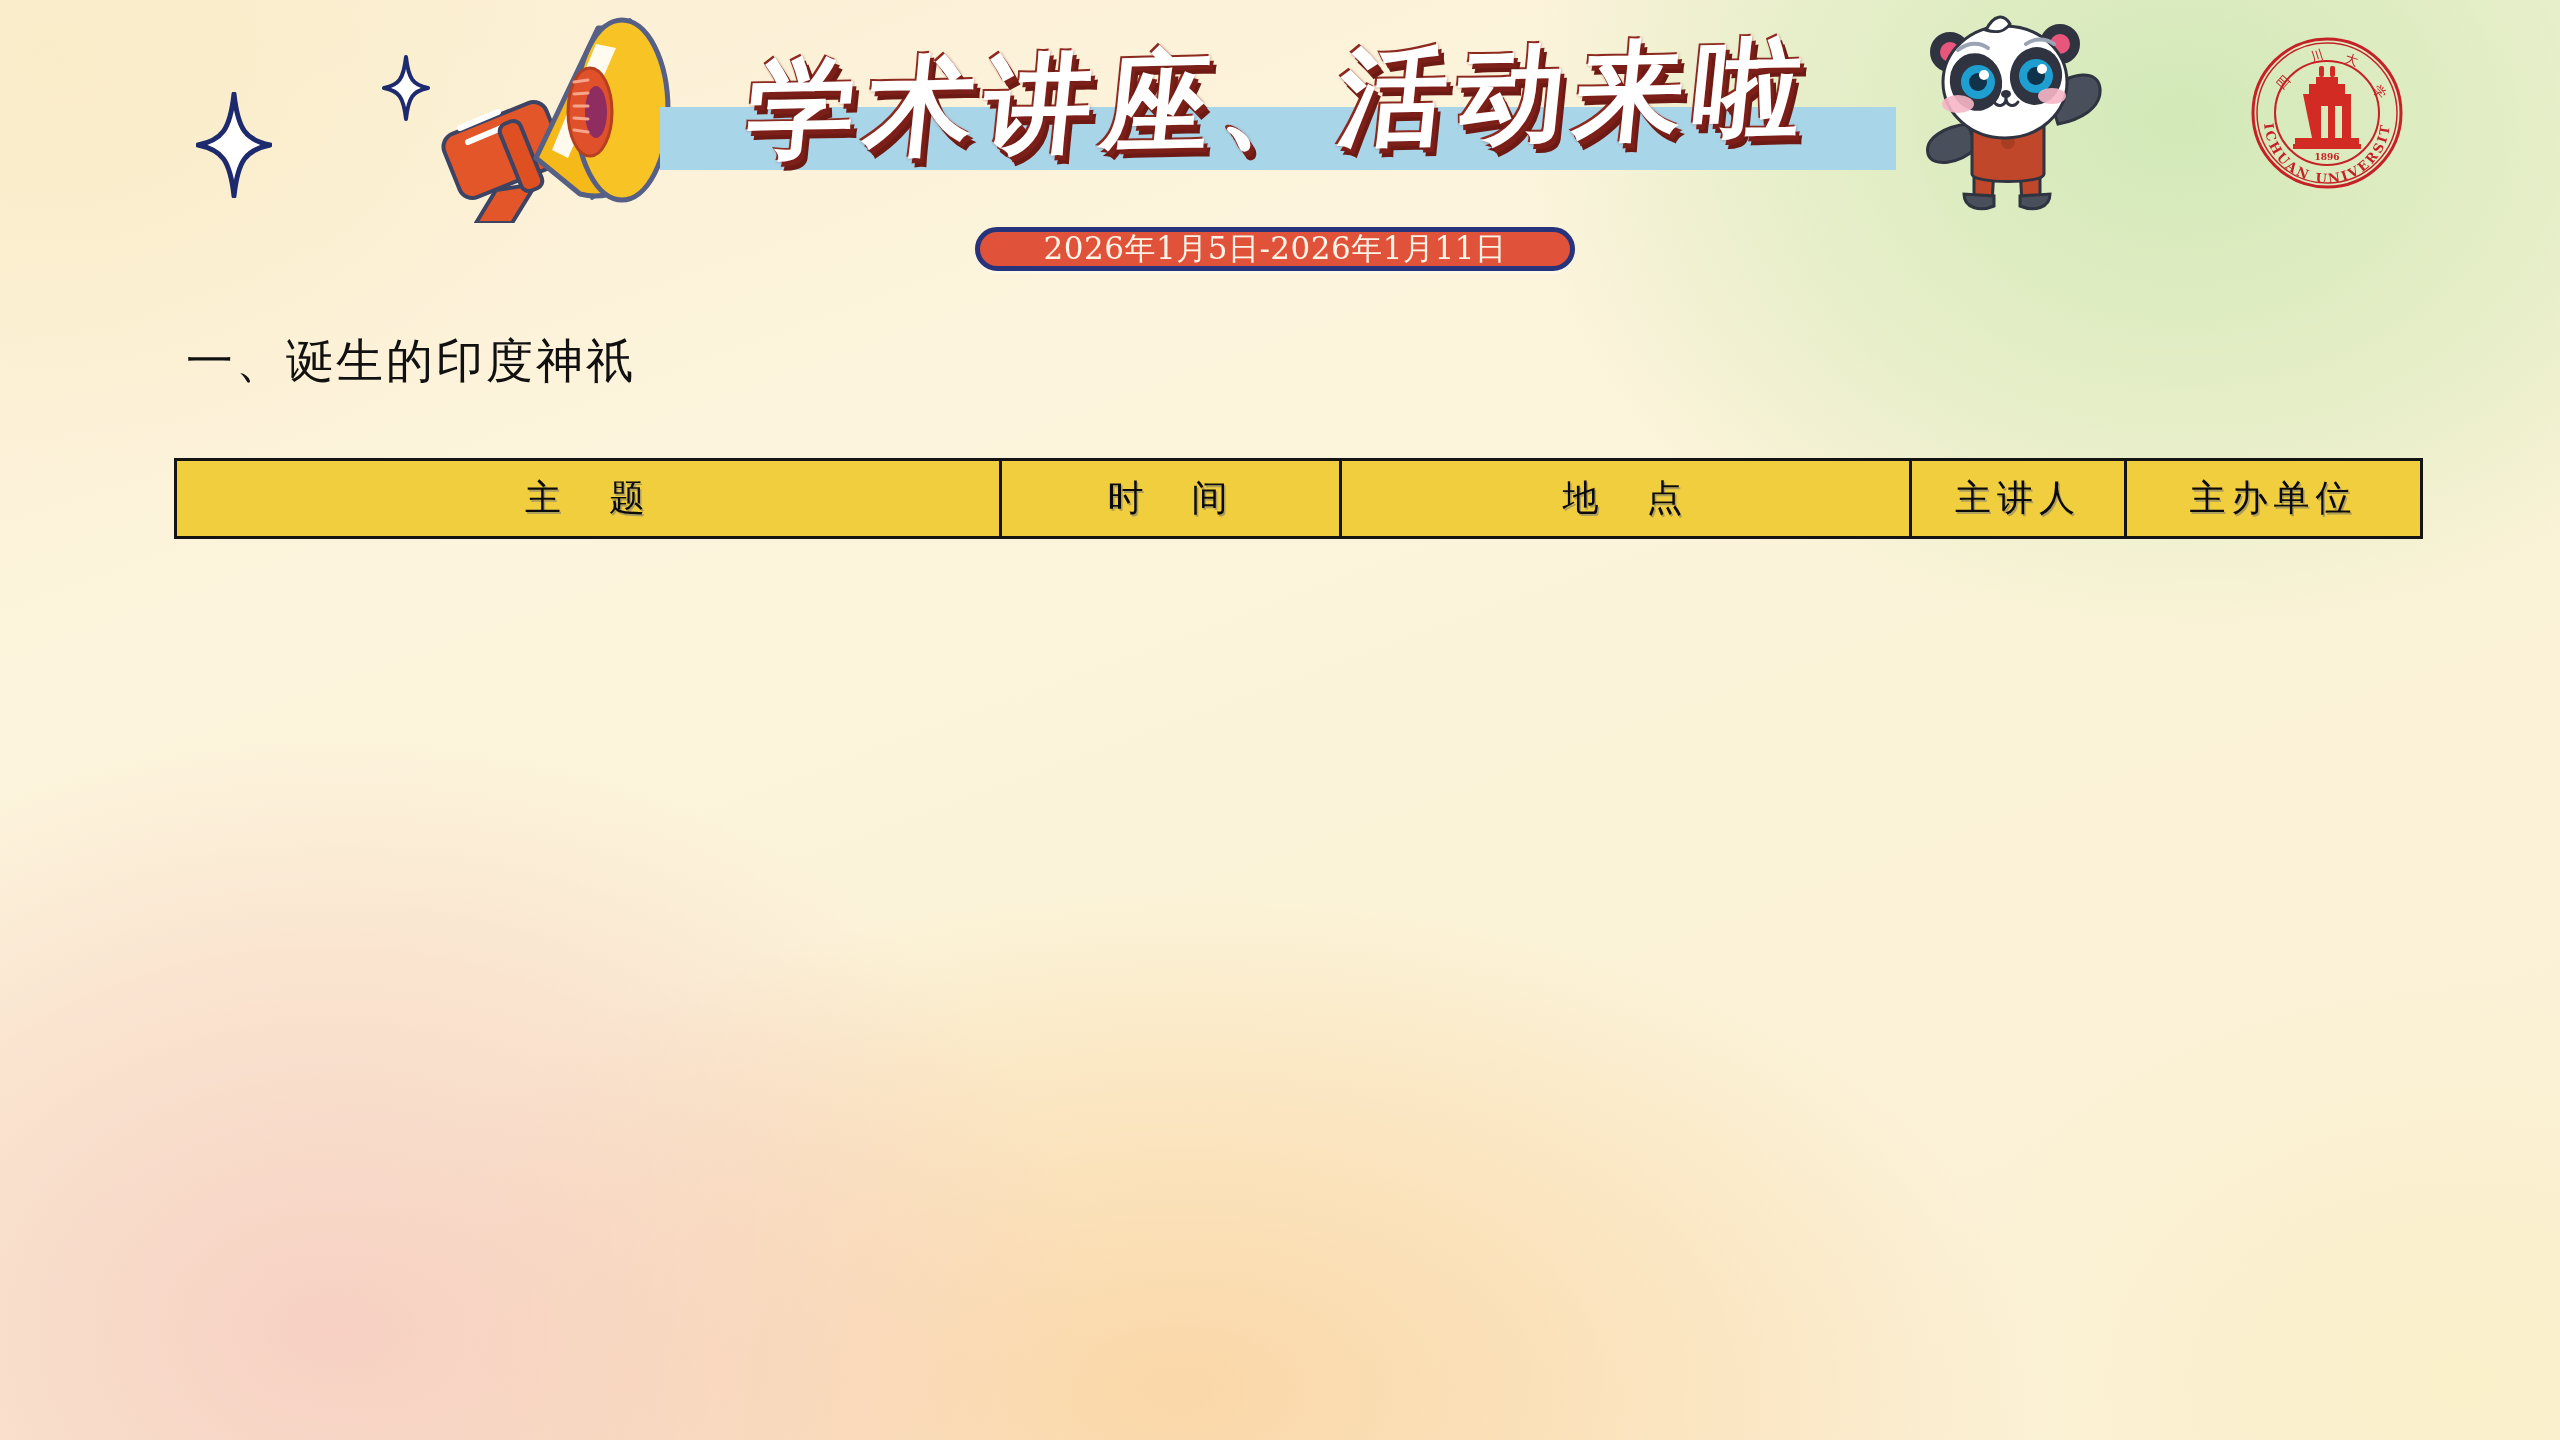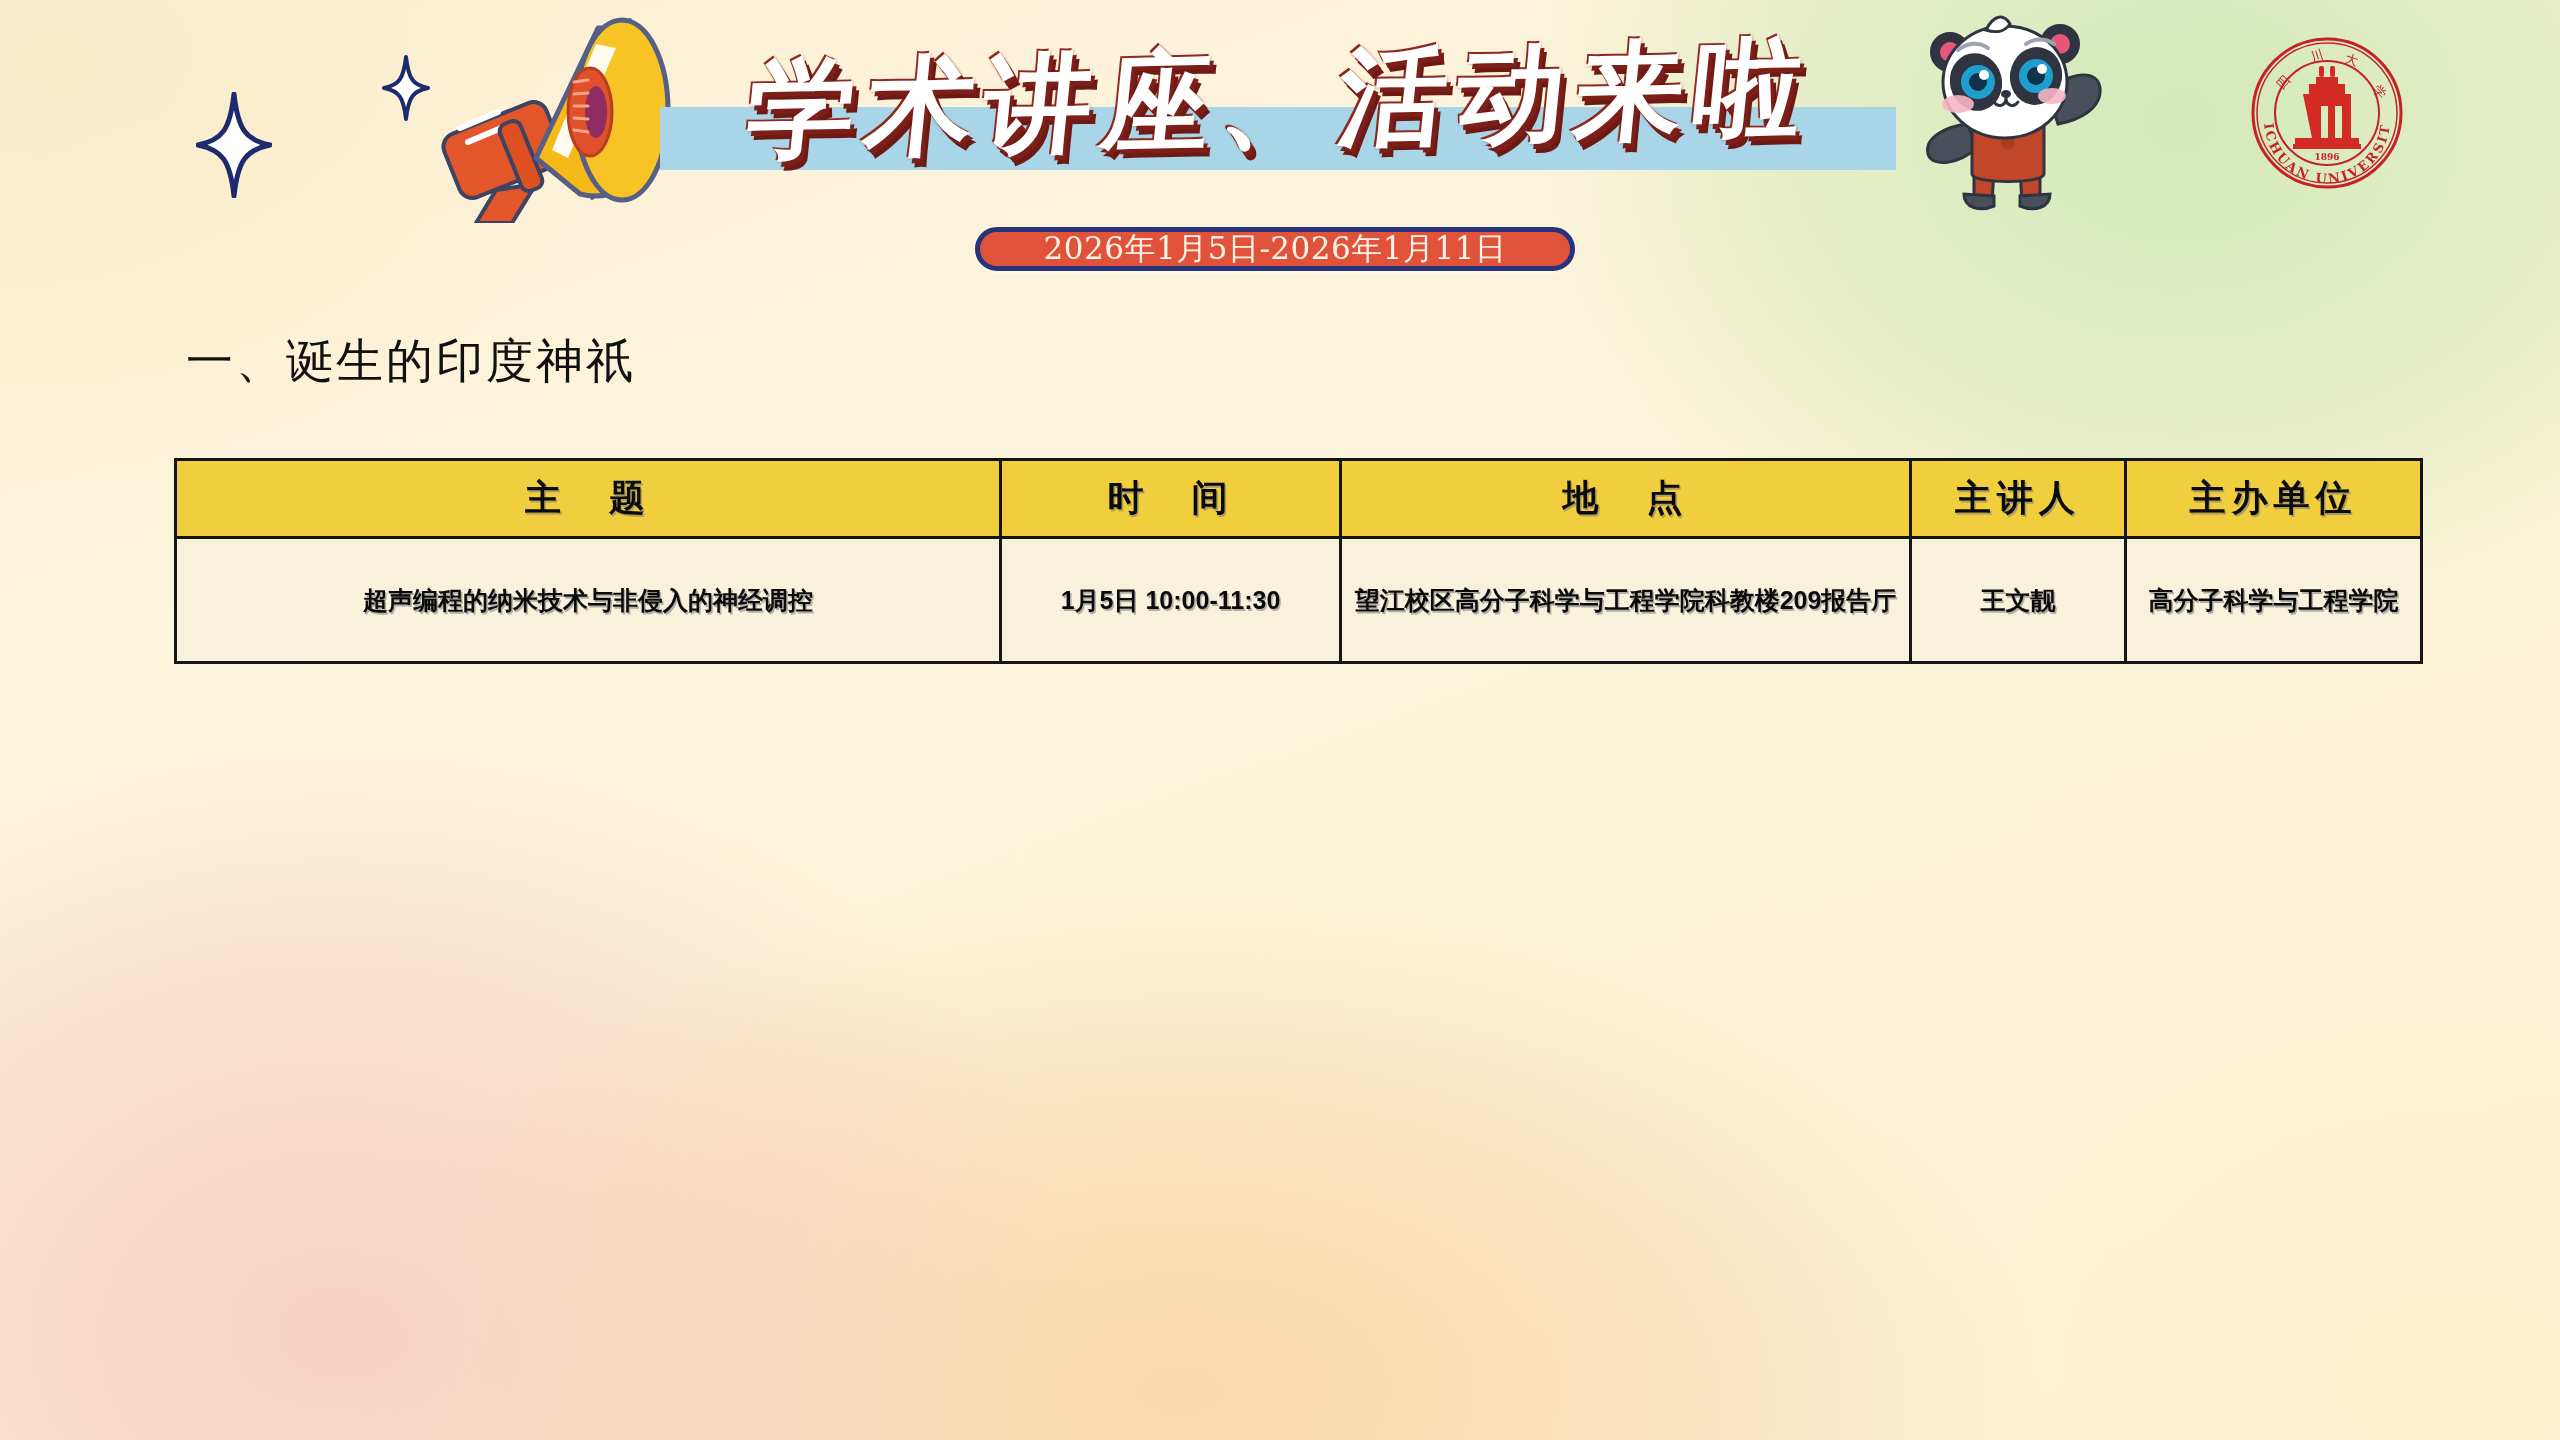--- a/index.html
+++ b/index.html
@@ -115,21 +115,21 @@
     top: 458px;
     width: 2246px;
     border-collapse: collapse;
     table-layout: fixed;
   }
   #schedule-table th,
   #schedule-table td {
     border: 3px solid #161616;
     text-align: center;
     vertical-align: middle;
-    font-weight: bold;
+    font-weight: normal;
     color: #0b0b0b;
     padding: 8px 10px;
     line-height: 1.28;
     text-shadow: 1.5px 1.5px 0 rgba(120,120,120,0.55);
   }
   #schedule-table thead th {
     background: #f0ce3d;
     height: 78px;
     font-size: 36px;
     letter-spacing: 6px;
@@ -288,23 +288,16 @@
     <thead>
       <tr>
         <th>主　题</th>
         <th>时　间</th>
         <th>地　点</th>
         <th>主讲人</th>
         <th>主办单位</th>
       </tr>
     </thead>
     <tbody>
-      <tr>
-        <td class="cell-topic">超声编程的纳米技术与非侵入的神经调控</td>
-        <td class="cell-time">1月5日 10:00-11:30</td>
-        <td class="cell-location">望江校区高分子科学与工程学院科教楼209报告厅</td>
-        <td class="cell-speaker">王文靓</td>
-        <td class="cell-organizer">高分子科学与工程学院</td>
-      </tr>
     </tbody>
   </table>
 
 </div>
 
 </body></html>

